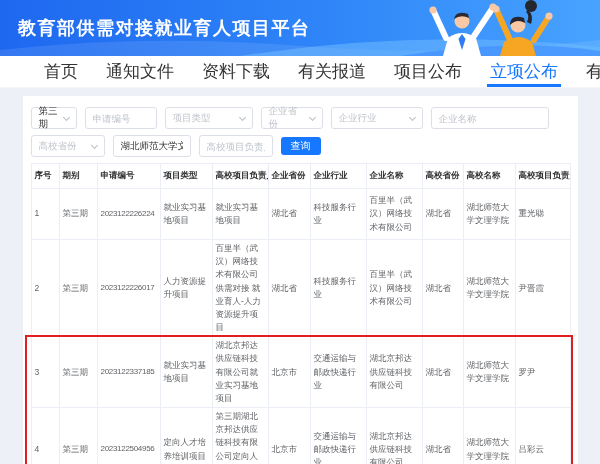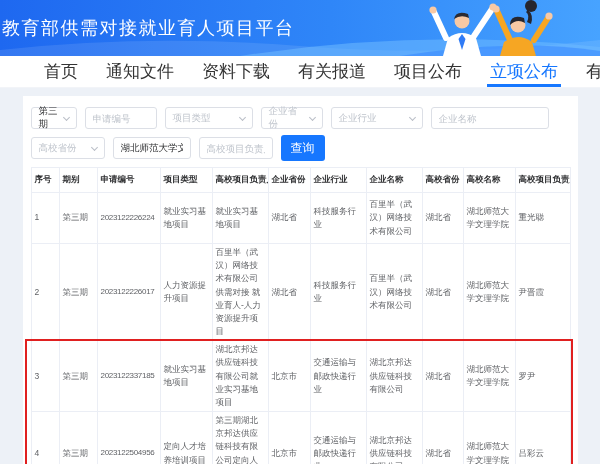--- a/index.html
+++ b/index.html
@@ -2,22 +2,22 @@
 <html style="--accent: #1677ff; --red: #e02020; --banner-from: #1e68f0; --banner-to: #47a3ff;"><head>
 <meta charset="utf-8">
 <style>
   * { margin:0; padding:0; box-sizing:border-box; }
   html,body { width:600px; height:464px; overflow:hidden; background:#edf1f7;
     font-family:"Liberation Sans","DejaVu Sans",sans-serif; }
 
   
   .banner { position:relative; height:56px; overflow:hidden;
     background:linear-gradient(90deg,var(--banner-from,#1e68f0) 0%,#2f86f8 55%,var(--banner-to,#47a3ff) 100%); }
-  .banner-title { position:absolute; left:2px; top:50%; transform:translateY(-50%);
-    color:#fff; font-size:18px; font-weight:normal; letter-spacing:1.5px; z-index:2; white-space:nowrap; }
+  .banner-title { position:absolute; left:18px; top:50%; transform:translateY(-50%);
+    color:#fff; font-size:18px; font-weight:bold; letter-spacing:1.5px; z-index:2; white-space:nowrap; }
   .illus { position:absolute; right:0; top:0; }
 
   
   .nav { height:32px; background:#fff; display:flex; align-items:stretch; padding:0 18px 0 30px;
     border-bottom:1px solid #f2f4f8; }
   .nav-items { display:flex; }
   .nav-item { display:flex; align-items:center; padding:0 14px; font-size:17px; color:#333;
     position:relative; cursor:pointer; white-space:nowrap; }
   .nav-item.active { color:var(--accent,#1677ff); font-weight:normal; }
   .nav-item.active::after { content:""; position:absolute; left:11px; right:11px; bottom:0; height:3px;
@@ -32,22 +32,22 @@
   .card { width:555px; height:368px; margin:8px auto 15px; background:#fff; padding:5px 8px 0; overflow:hidden; }
   .filter-row { display:flex; gap:8px; margin:6px 0; align-items:center; }
   .ctrl, .f-input { height:22px; border:1px solid #dcdfe6; border-radius:3px; background:#fff;
     font-size:9.5px; color:#303133; }
   .ctrl { display:flex; align-items:center; justify-content:space-between; padding:0 7px; cursor:pointer; }
   .ctrl .ph { color:#bfc4cc; }
   .ctrl .val { color:#303133; }
   .ctrl .chev { color:#b9bec7; margin-left:4px; flex:none; }
   .f-input { padding:0 7px; font-family:inherit; width:100%; }
   .f-input::placeholder { color:#bfc4cc; }
-  .search-btn { height:26px; background:var(--accent,#1677ff); color:#fff; border:none; border-radius:3px;
-    font-size:12px; padding:0 10px; cursor:pointer; font-family:inherit; }
+  .search-btn { height:18px; background:var(--accent,#1677ff); color:#fff; border:none; border-radius:3px;
+    font-size:10px; padding:0 10px; cursor:pointer; font-family:inherit; }
 
   
   .table-wrap { position:relative; margin-top:5px; }
   table { width:100%; border-collapse:collapse; table-layout:fixed; }
   th,td { border:1px solid #ebeef5; padding:2px 3px; text-align:left; vertical-align:middle;
     word-break:break-all; line-height:1.55; overflow:hidden; }
   th { font-size:8.5px; color:#303133; font-weight:bold; height:25px; white-space:nowrap; }
   td { font-size:8.5px; color:#606266; }
   td.num { white-space:nowrap; font-size:8px; letter-spacing:-0.3px; }
   tbody tr:nth-child(1) { height:51px; }

